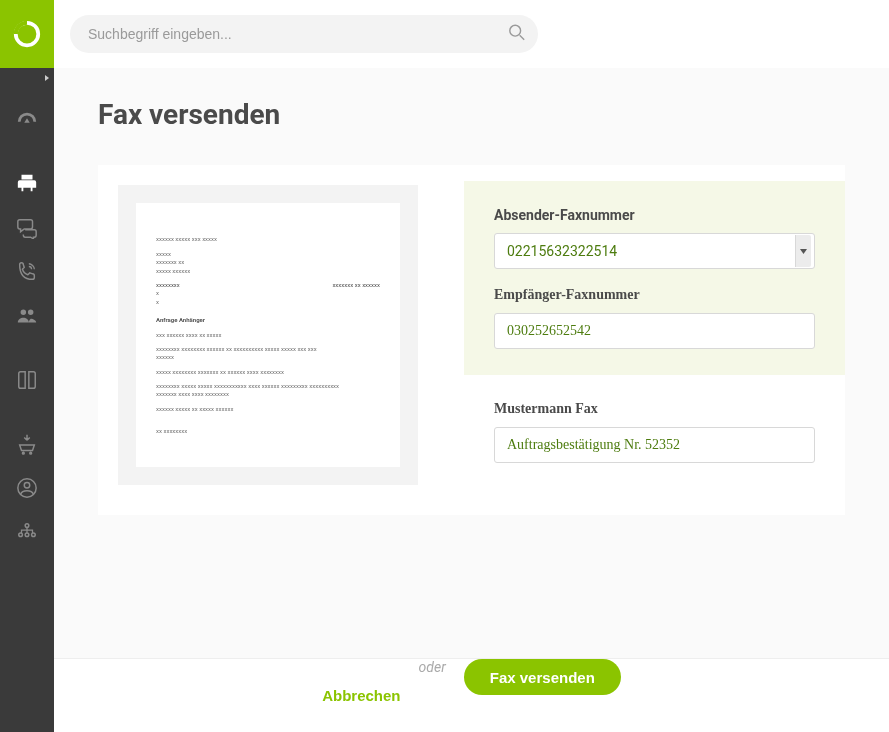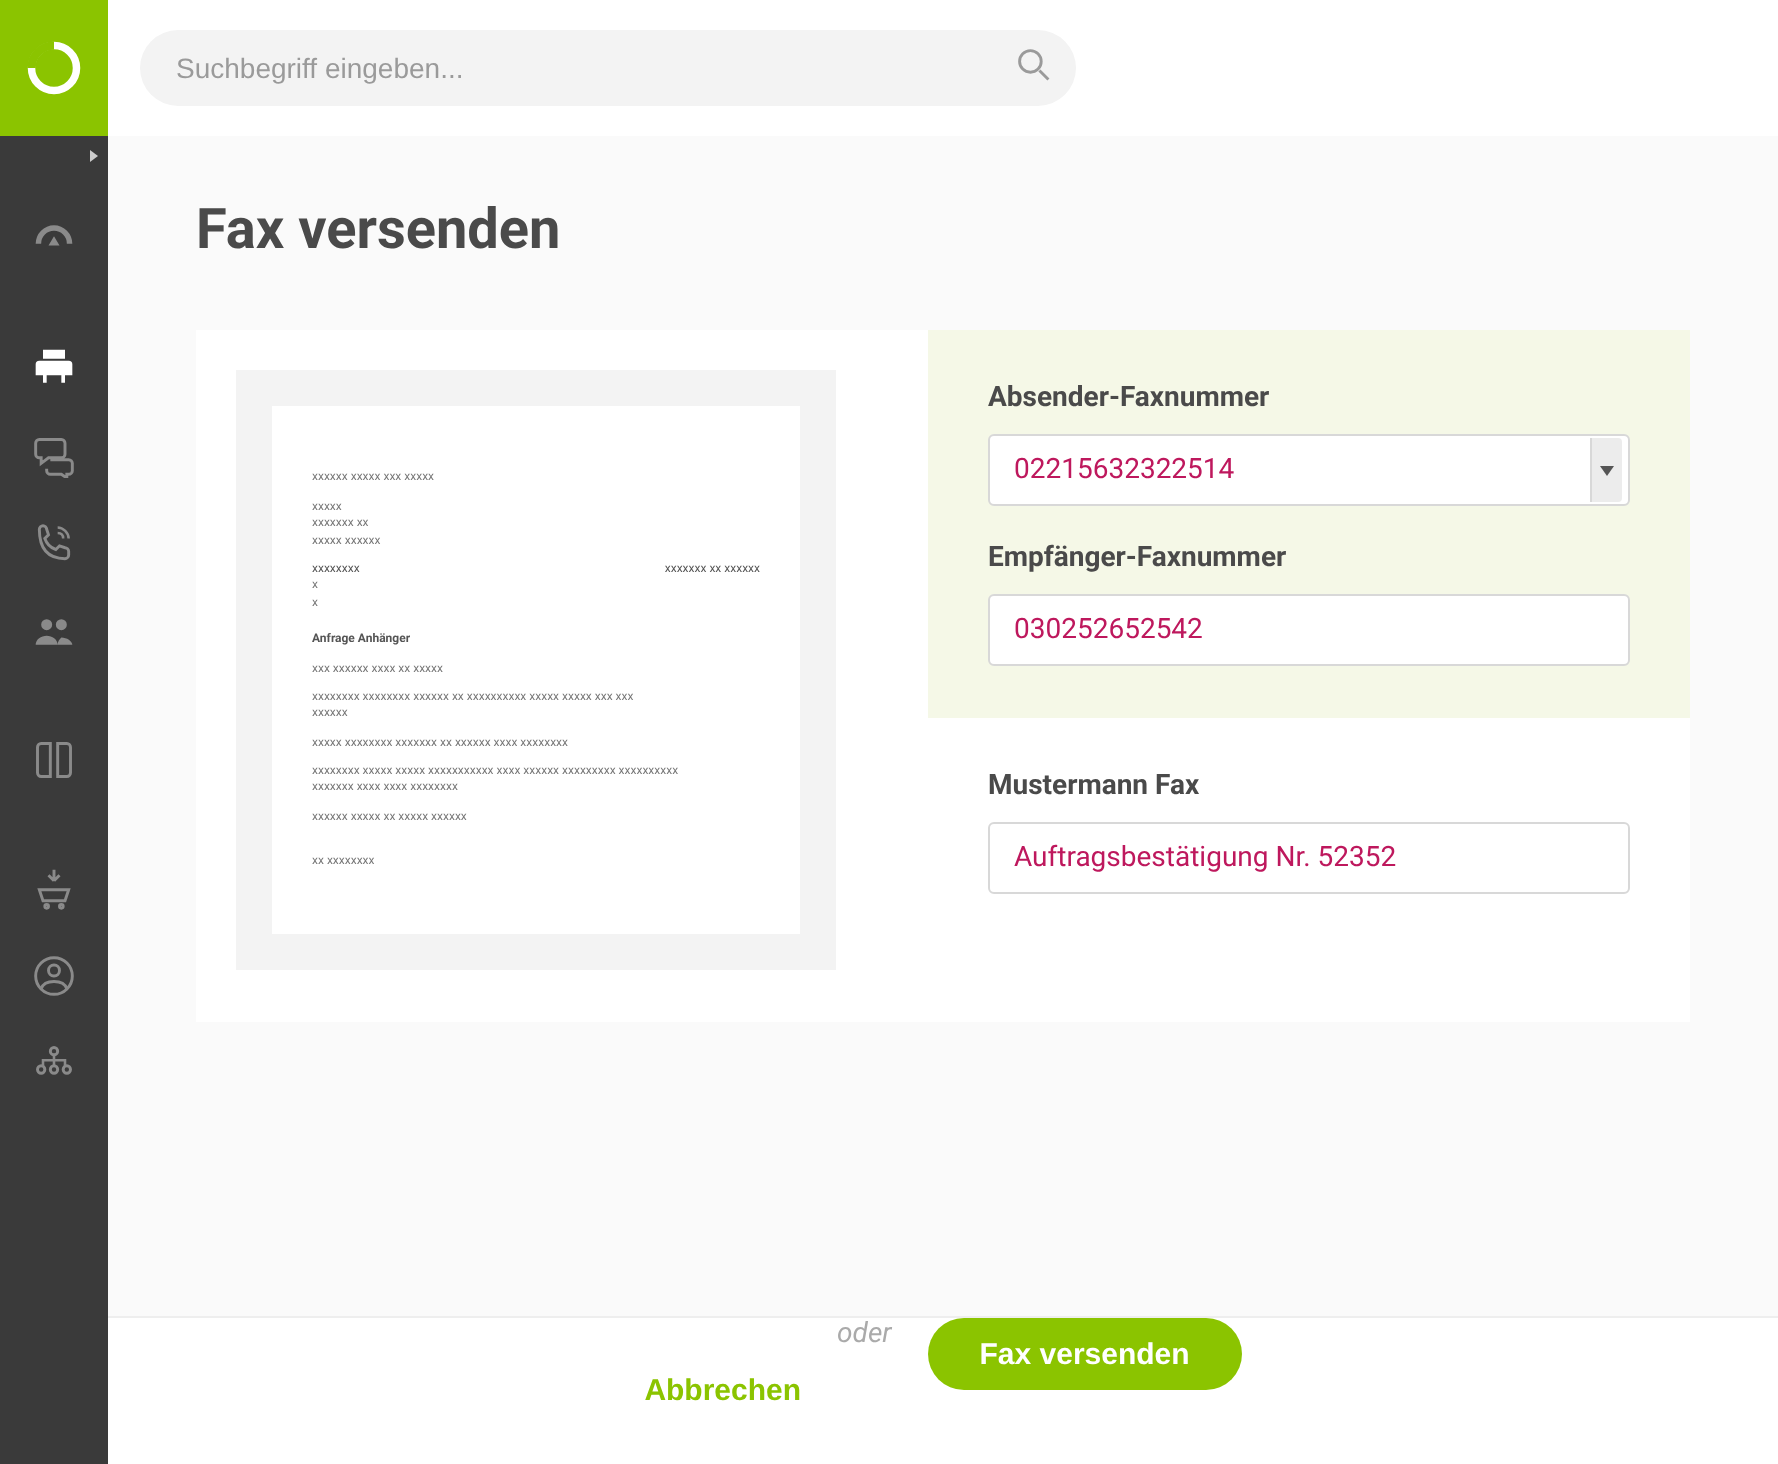--- a/index.html
+++ b/index.html
@@ -153,46 +153,47 @@
     text-align: center;
     color: #8bc400;
     font-size: 14px;
     margin-top: 20px;
     text-decoration: none;
   }
 
   .form-col {
     flex: 1;
     padding: 0 0 26px 0;
+    margin-top: 16px;
   }
   .form-section {
     padding: 26px 30px 26px 0;
   }
   .form-section.hl {
     background: #f5f8e7;
     padding: 26px 30px;
     margin-right: 0;
   }
   .field { margin-bottom: 18px; }
-  .field:last-child { margin-bottom: 0; }
+  .field:last-child { margin-bottom: 0; font-family: Liberation Serif, serif; }
   .field-label {
     font-size: 14px;
     font-weight: 700;
     color: #4a4a4a;
     margin-bottom: 10px;
     display: block;
   }
   .field-input, .field-select {
     width: 100%;
     height: 36px;
     border: 1px solid #d8d8d8;
     border-radius: 3px;
     padding: 0 12px;
     font-size: 14px;
-    color: #be185d;
+    color: #4d7c0f;
     background: #fff;
     outline: none;
     font-family: inherit;
   }
   .field-select {
     appearance: none;
     -webkit-appearance: none;
     background-image: none;
     padding-right: 28px;
   }

